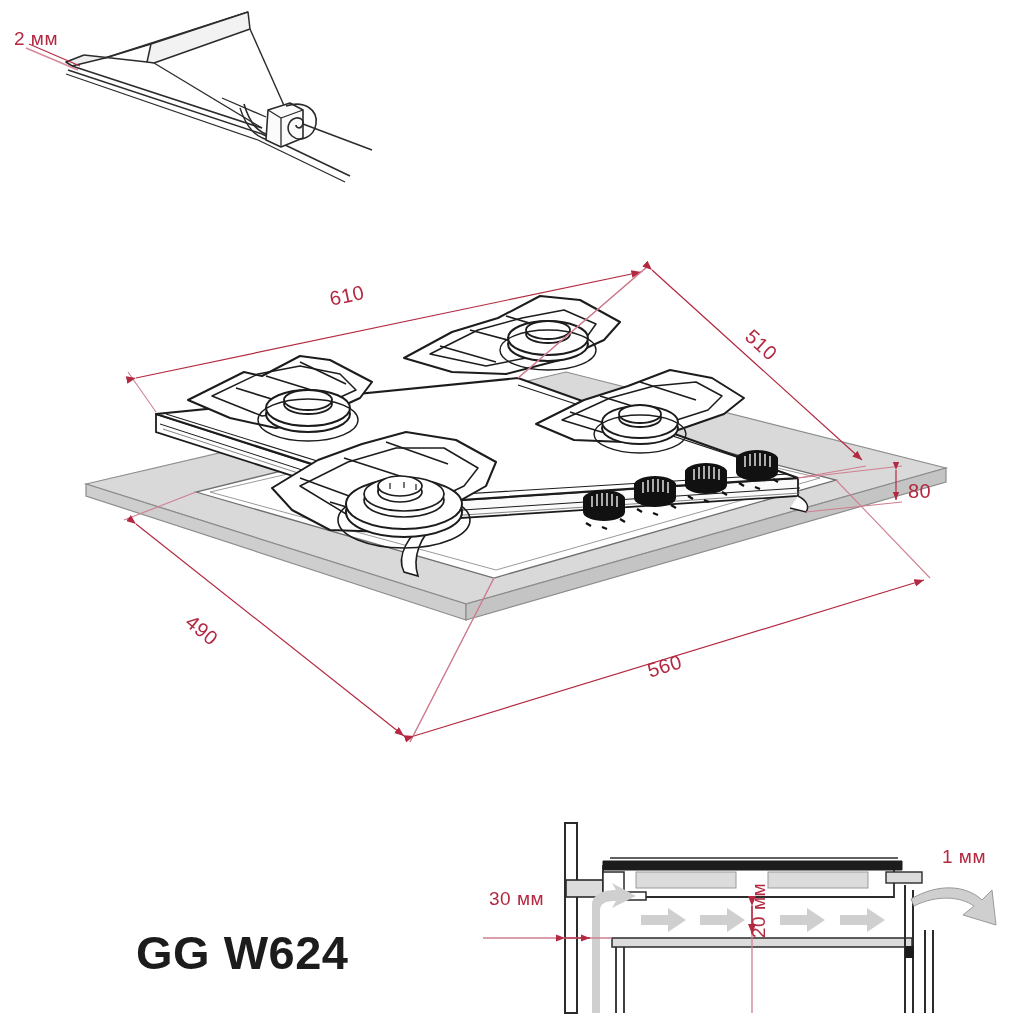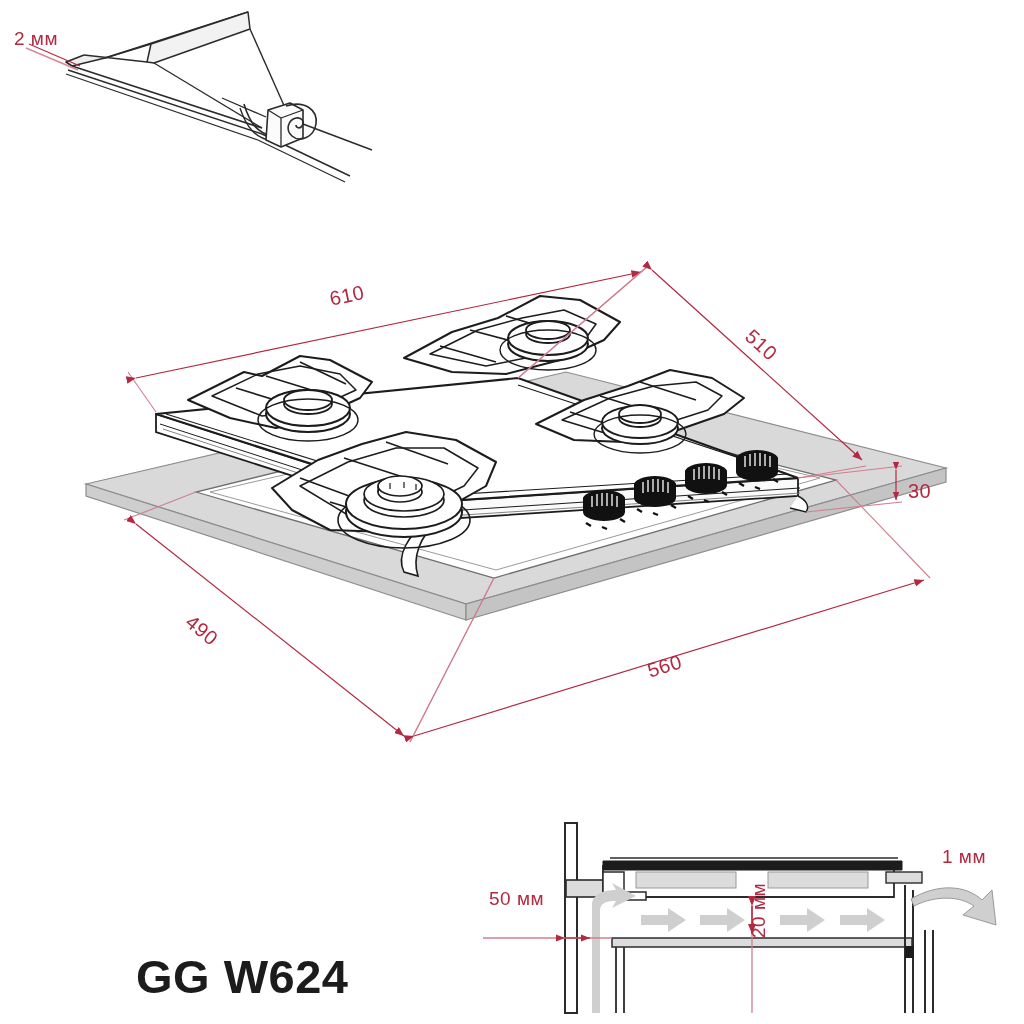--- a/index.html
+++ b/index.html
@@ -20,21 +20,20 @@
     letter-spacing:.5px;
   }
   .dim-mm{ font-size:19px; }
   .model-name{
     position:absolute;
     color:#1c1c1c;
     font-size:47px;
     font-weight:bold;
     letter-spacing:.5px;
     font-family:"Liberation Sans","DejaVu Sans",sans-serif;
-    margin-top:24px;
   }
 </style>
 </head>
 <body>
 
 <div id="sheet">
 
   <svg viewBox="0 0 1024 1024" xmlns="http://www.w3.org/2000/svg">
     <defs>
       <marker id="ar" markerWidth="9" markerHeight="9" refX="8" refY="3.2" orient="auto" markerUnits="strokeWidth">
@@ -275,27 +274,27 @@
       <path d="M752,906 L752,934" stroke="#b32941" stroke-width="1.5" marker-start="url(#arS)" marker-end="url(#arS)" fill="none"></path>
     </g>
   </svg>
 
   <div class="lbl dim dim-mm" style="left:14px;top:28px;">2 мм</div>
 
   <div class="lbl dim" style="left:330px;top:288px;transform:rotate(-12deg);transform-origin:left center;">610</div>
 
   <div class="lbl dim" style="left:748px;top:322px;transform:rotate(42deg);transform-origin:left center;">510</div>
 
-  <div class="lbl dim" style="left:908px;top:480px;">30</div>
+  <div class="lbl dim" style="left:908px;top:480px;">80</div>
 
   <div class="lbl dim" style="left:188px;top:608px;transform:rotate(39deg);transform-origin:left center;">490</div>
 
   <div class="lbl dim" style="left:648px;top:660px;transform:rotate(-17deg);transform-origin:left center;">560</div>
 
   <div class="model-name" style="left:136px;top:925px;">GG W624</div>
 
-  <div class="lbl dim dim-mm" style="left:489px;top:888px;">50 мм</div>
+  <div class="lbl dim dim-mm" style="left:489px;top:888px;">30 мм</div>
 
   <div class="lbl dim dim-mm" style="left:748px;top:938px;transform:rotate(-90deg);transform-origin:left top;">20 мм</div>
 
   <div class="lbl dim dim-mm" style="left:942px;top:846px;">1 мм</div>
 
 </div>
 
 </body></html>

